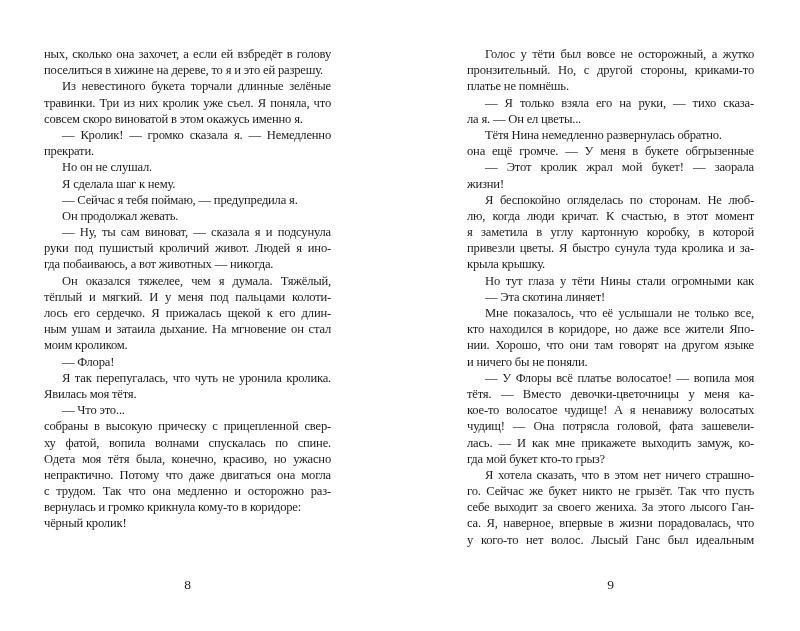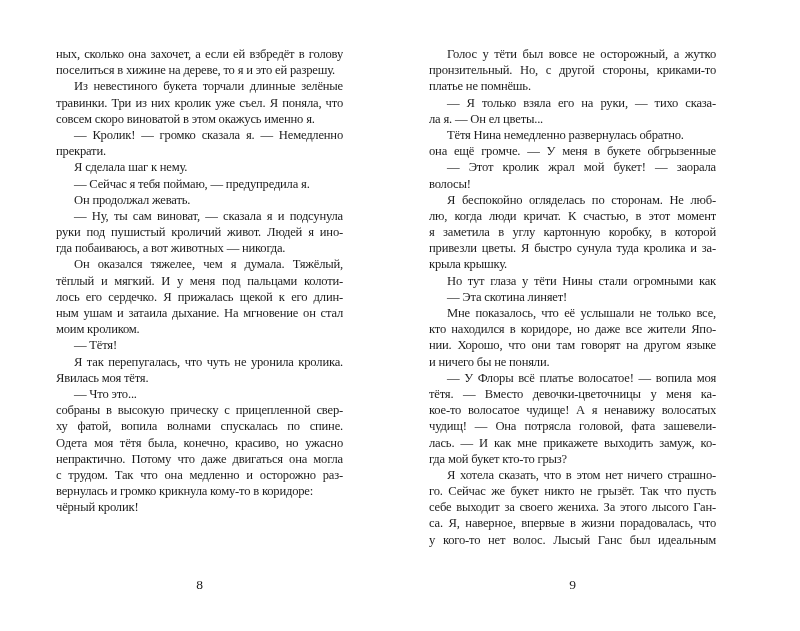--- a/index.html
+++ b/index.html
@@ -18,22 +18,22 @@
   .spread {
     position: absolute;
     inset: 0;
   }
   .page {
     position: absolute;
     top: 46px;
     width: 287px;
     height: 560px;
   }
-  .page--left  { left: 56px;  }
-  .page--right { left: 429px; }
+  .page--left  { left: 44px;  }
+  .page--right { left: 467px; }
   .text-block {
     width: 100%;
   }
   .line {
     font-size: 12.6px;
     line-height: 16.2px;
     height: 16.2px;
     letter-spacing: -0.2px;
     text-align: justify;
     text-align-last: justify;
@@ -64,32 +64,33 @@
 
   <div class="page page--left">
     <div class="text-block">
         <div class="line">ных, сколько она захочет, а если ей взбредёт в голову</div>
         <div class="line end">поселиться в хижине на дереве, то я и это ей разрешу.</div>
         <div class="line indent">Из невестиного букета торчали длинные зелёные</div>
         <div class="line">травинки. Три из них кролик уже съел. Я поняла, что</div>
         <div class="line end">совсем скоро виноватой в этом окажусь именно я.</div>
         <div class="line indent">— Кролик! — громко сказала я. — Немедленно</div>
         <div class="line end">прекрати.</div>
+        <div class="line indent end">Но он не слушал.</div>
         <div class="line indent end">Я сделала шаг к нему.</div>
         <div class="line indent end">— Сейчас я тебя поймаю, — предупредила я.</div>
         <div class="line indent end">Он продолжал жевать.</div>
         <div class="line indent">— Ну, ты сам виноват, — сказала я и подсунула</div>
         <div class="line">руки под пушистый кроличий живот. Людей я ино-</div>
         <div class="line end">гда побаиваюсь, а вот животных — никогда.</div>
         <div class="line indent">Он оказался тяжелее, чем я думала. Тяжёлый,</div>
         <div class="line">тёплый и мягкий. И у меня под пальцами колоти-</div>
         <div class="line">лось его сердечко. Я прижалась щекой к его длин-</div>
         <div class="line">ным ушам и затаила дыхание. На мгновение он стал</div>
         <div class="line end">моим кроликом.</div>
-        <div class="line indent end">— Тётя!</div>
+        <div class="line indent end">— Флора!</div>
         <div class="line indent">Я так перепугалась, что чуть не уронила кролика.</div>
         <div class="line end">Явилась моя тётя.</div>
         <div class="line indent end">— Что это...</div>
         <div class="line">собраны в высокую прическу с прицепленной свер-</div>
         <div class="line">ху фатой, вопила волнами спускалась по спине.</div>
         <div class="line">Одета моя тётя была, конечно, красиво, но ужасно</div>
         <div class="line">непрактично. Потому что даже двигаться она могла</div>
         <div class="line">с трудом. Так что она медленно и осторожно раз-</div>
         <div class="line end">вернулась и громко крикнула кому-то в коридоре:</div>
         <div class="line end">чёрный кролик!</div>
@@ -100,21 +101,21 @@
   <div class="page page--right">
     <div class="text-block">
         <div class="line indent">Голос у тёти был вовсе не осторожный, а жутко</div>
         <div class="line">пронзительный. Но, с другой стороны, криками-то</div>
         <div class="line end">платье не помнёшь.</div>
         <div class="line indent">— Я только взяла его на руки, — тихо сказа-</div>
         <div class="line end">ла я. — Он ел цветы...</div>
         <div class="line indent end">Тётя Нина немедленно развернулась обратно.</div>
         <div class="line">она ещё громче. — У меня в букете обгрызенные</div>
         <div class="line indent">— Этот кролик жрал мой букет! — заорала</div>
-        <div class="line end">волосы!</div>
+        <div class="line end">жизни!</div>
         <div class="line indent">Я беспокойно огляделась по сторонам. Не люб-</div>
         <div class="line">лю, когда люди кричат. К счастью, в этот момент</div>
         <div class="line">я заметила в углу картонную коробку, в которой</div>
         <div class="line">привезли цветы. Я быстро сунула туда кролика и за-</div>
         <div class="line end">крыла крышку.</div>
         <div class="line indent">Но тут глаза у тёти Нины стали огромными как</div>
         <div class="line indent end">— Эта скотина линяет!</div>
         <div class="line indent">Мне показалось, что её услышали не только все,</div>
         <div class="line">кто находился в коридоре, но даже все жители Япо-</div>
         <div class="line">нии. Хорошо, что они там говорят на другом языке</div>

